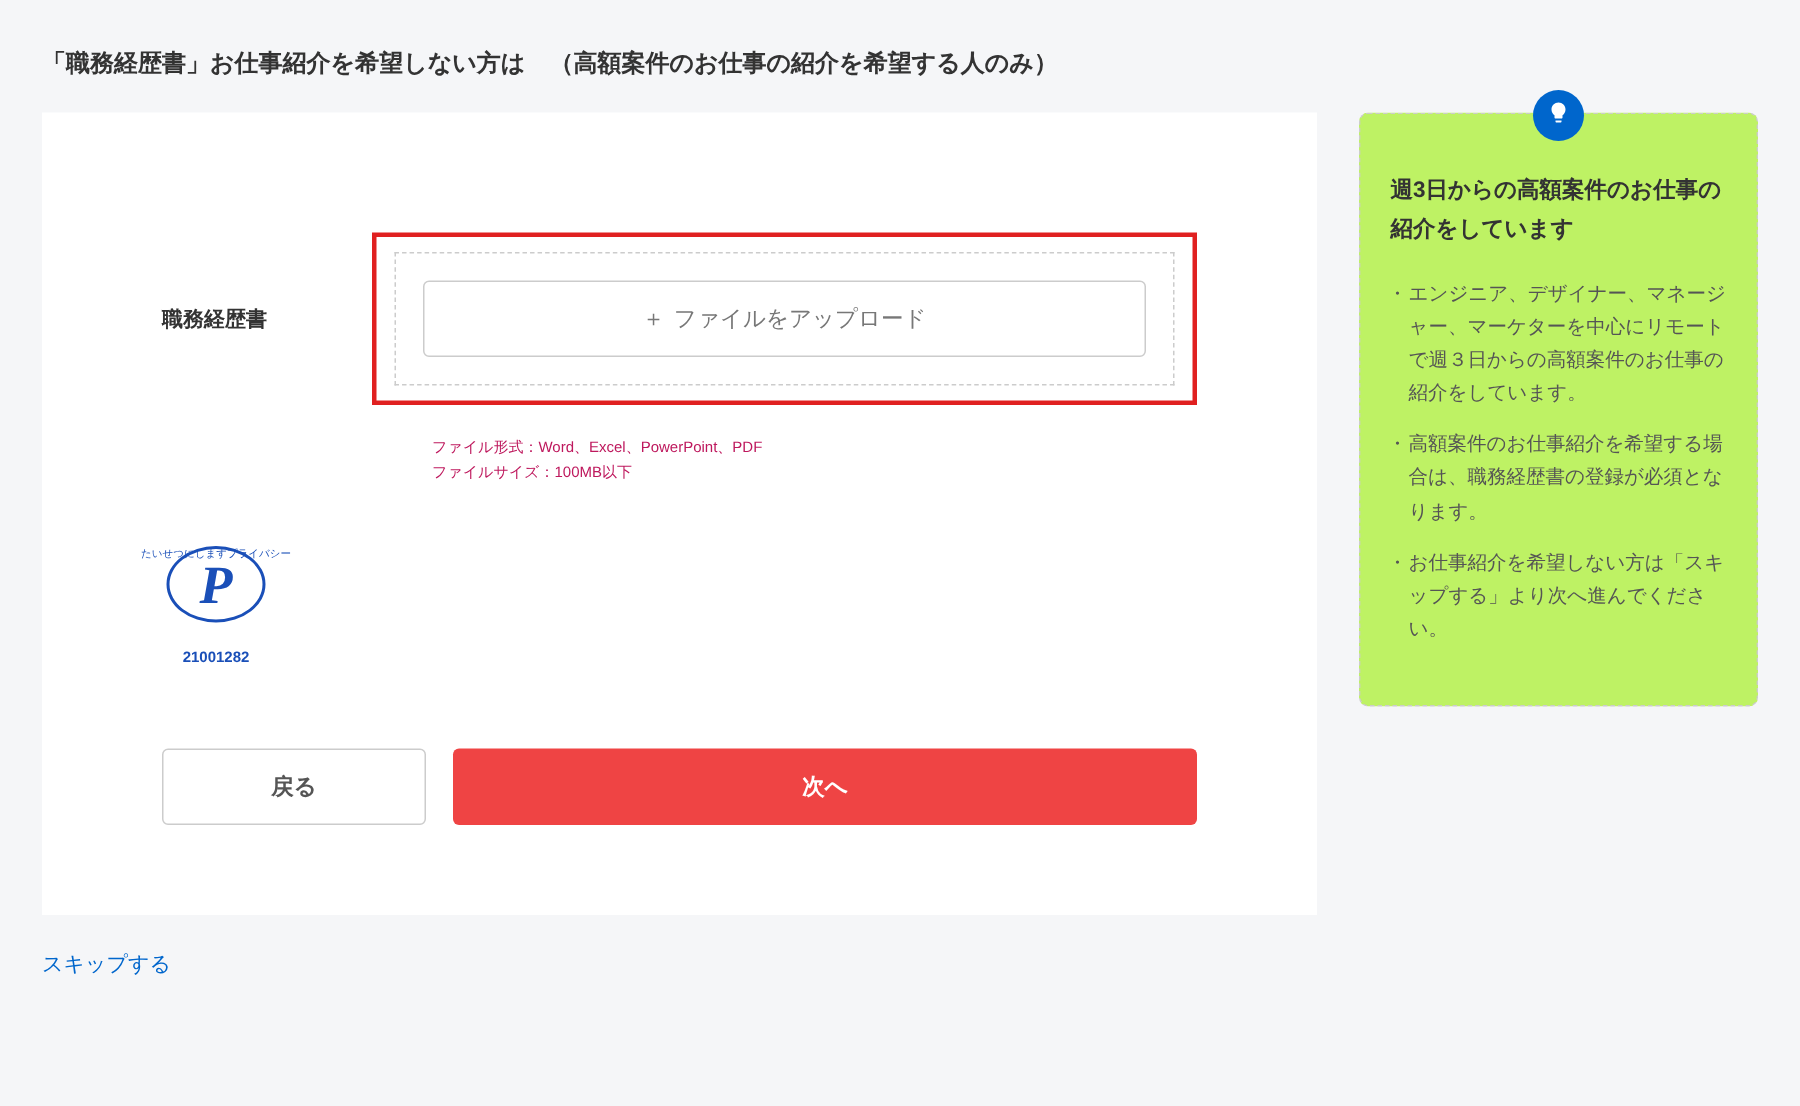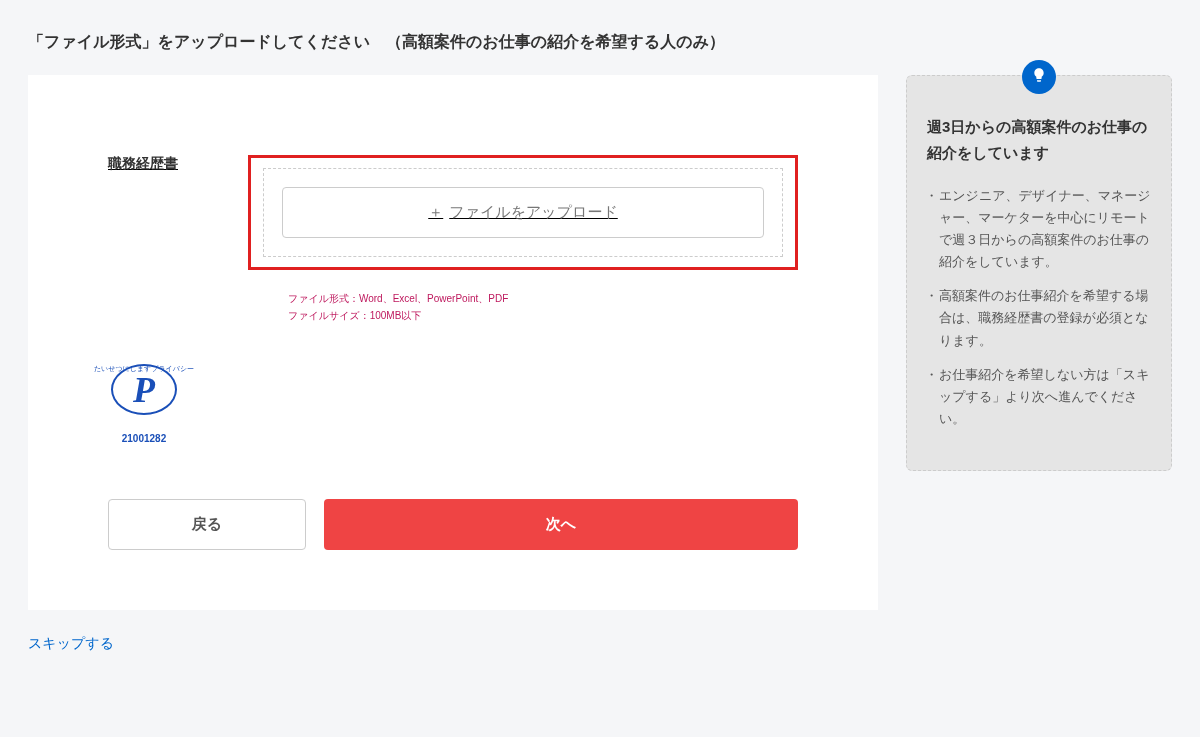--- a/index.html
+++ b/index.html
@@ -25,24 +25,23 @@
       align-items: flex-start;
     }
     .main-card {
       background: #fff;
       width: 850px;
       padding: 80px 80px 60px 80px;
       position: relative;
     }
     .form-row {
       display: flex;
-      align-items: flex-start;
+      align-items: center;
       gap: 50px;
       margin-bottom: 20px;
-      text-decoration: underline;
     }
     .field-label {
       font-size: 14px;
       font-weight: bold;
       color: #333;
       min-width: 90px;
     }
     .upload-area {
       flex: 1;
     }
@@ -130,21 +129,21 @@
     .privacy-text {
       font-size: 14px;
       color: #555;
       line-height: 1.8;
     }
     .button-row {
       display: flex;
       gap: 18px;
     }
     .back-btn {
-      width: 198px;
+      width: 176px;
       padding: 15px;
       background: #fff;
       border: 1px solid #ccc;
       border-radius: 4px;
       font-size: 15px;
       font-weight: bold;
       color: #555;
       cursor: pointer;
     }
     .next-btn {
@@ -165,21 +164,21 @@
     }
     .skip-link {
       color: #0066cc;
       font-size: 14px;
       text-decoration: none;
       cursor: pointer;
     }
     
     .sidebar {
       width: 268px;
-      background: #e5e5e5;
+      background: #bef264;
       border: 1px dashed #ccc;
       border-radius: 6px;
       padding: 38px 20px 28px 20px;
       position: relative;
     }
     .tip-badge {
       position: absolute;
       top: -16px;
       left: 50%;
       transform: translateX(-50%);
@@ -216,21 +215,21 @@
     .sidebar-list li::before {
       content: "・";
       position: absolute;
       left: -2px;
     }
   </style>
 </head>
 <body>
 
 <div class="page-container">
-  <h1 class="page-title">「ファイル形式」をアップロードしてください　（高額案件のお仕事の紹介を希望する人のみ）</h1>
+  <h1 class="page-title">「職務経歴書」お仕事紹介を希望しない方は　（高額案件のお仕事の紹介を希望する人のみ）</h1>
 
   <div class="content-wrap">
     <div>
       <div class="main-card">
 
         <div class="form-row">
           <div class="field-label">職務経歴書</div>
           <div class="upload-area">
             <div class="upload-highlight">
               <div class="upload-dashed">

